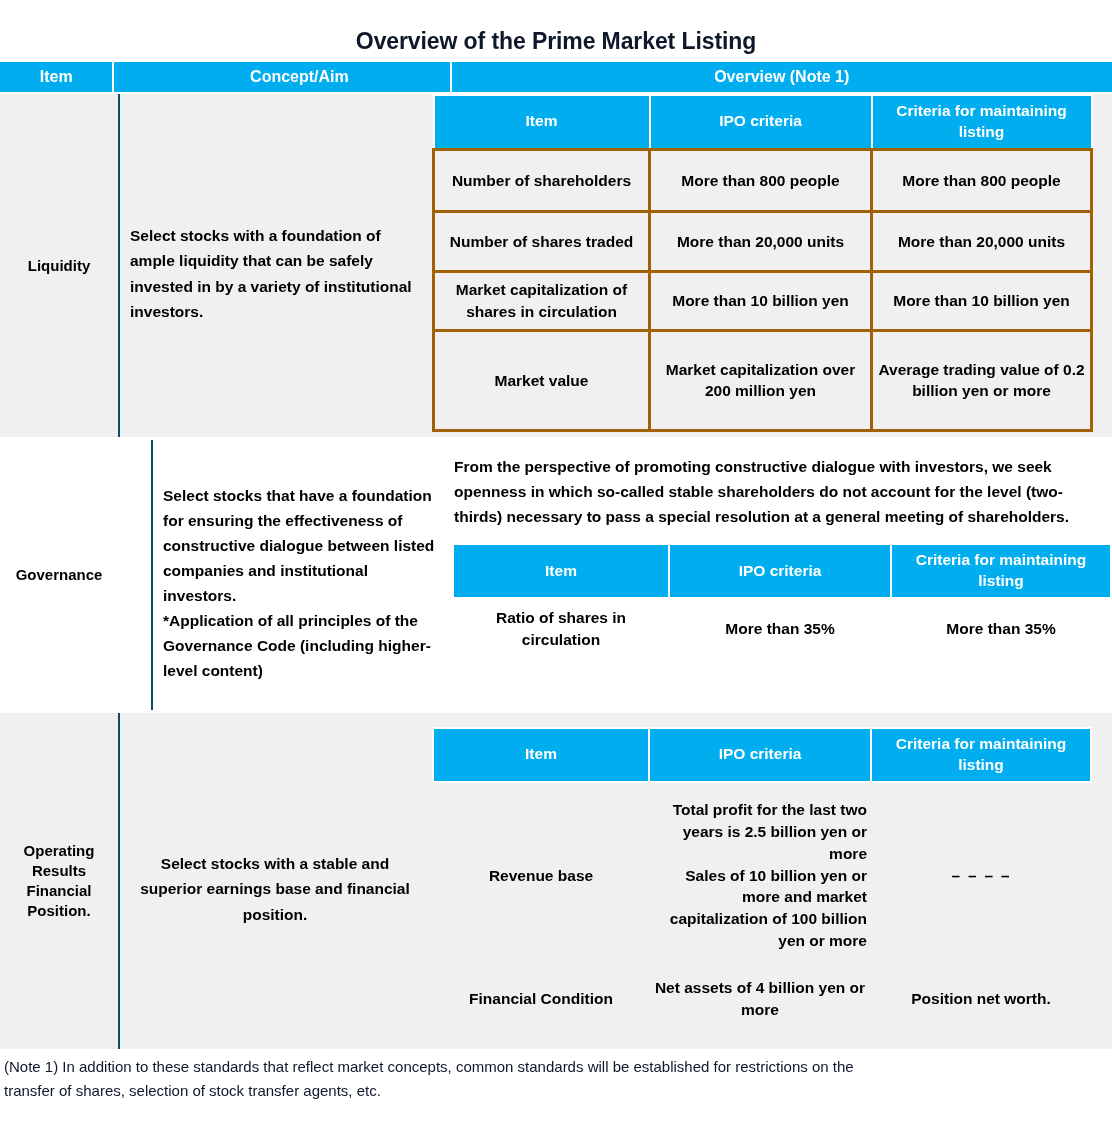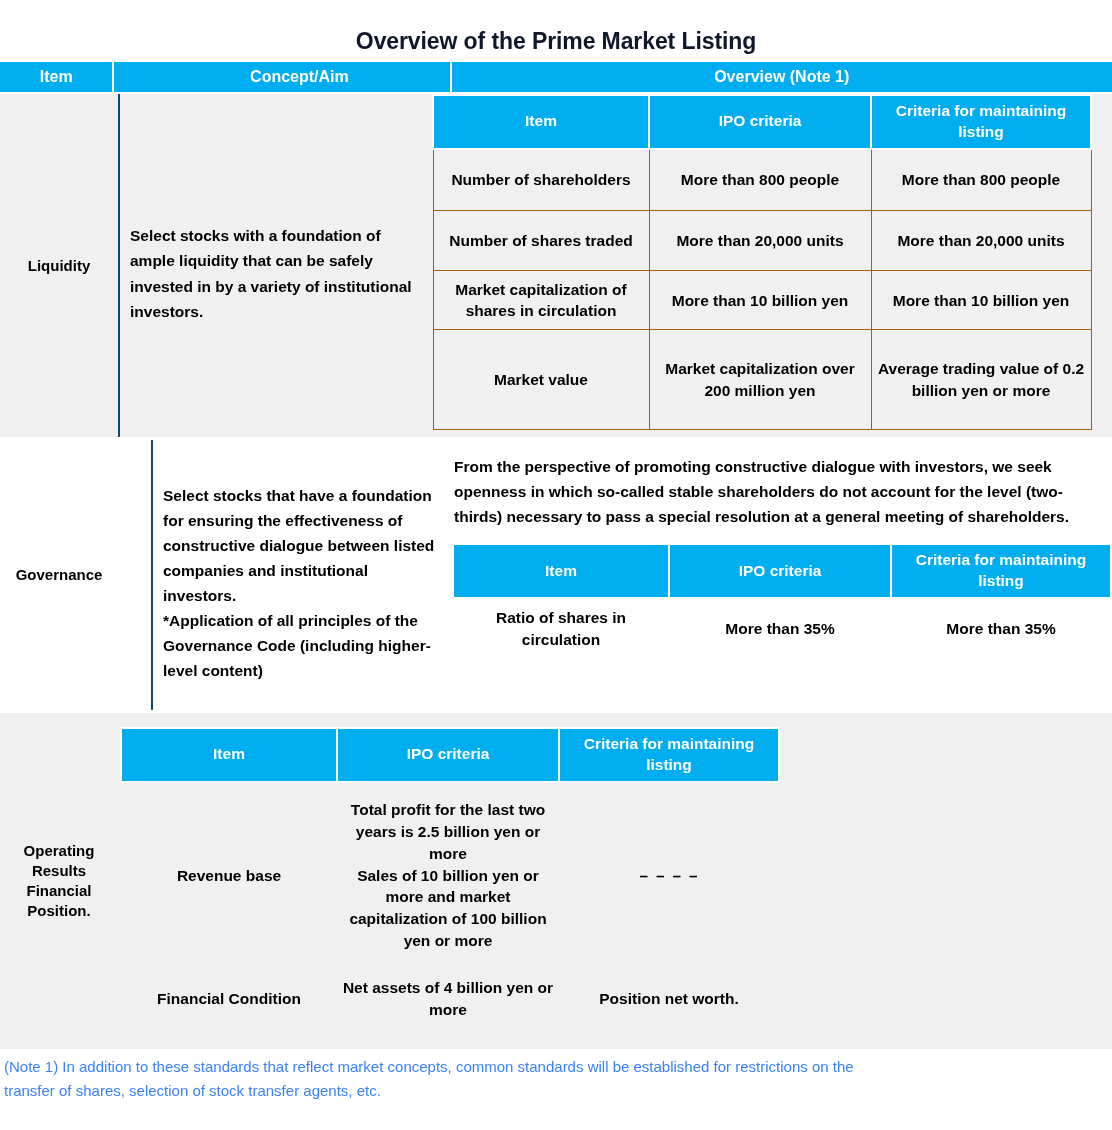--- a/index.html
+++ b/index.html
@@ -125,21 +125,21 @@
     padding: 5px 3px;
   }
   .itable td {
     font-size: 15.5px;
     font-weight: bold;
     line-height: 1.40;
     text-align: center;
     padding: 4px 4px;
     vertical-align: middle;
   }
-  .itable.bordered td { border: 1px solid #a16207; }
+  .itable.bordered td { border: 3px solid #a16207; }
   .itable.bordered th { border: 2px solid #ffffff; }
   .itable.plain td { border: none; }
 
   .cw-item { width: 216px; }
   .cw-ipo  { width: 222px; }
   .cw-crit { width: 220px; }
 
   .big-cell { font-size: 18px; line-height: 1.36; }
 
   
@@ -153,21 +153,21 @@
   .dash-cell { font-size: 20px; letter-spacing: 1px; }
 
   
   .footnote {
     position: absolute;
     left: 4px;
     top: 1055px;
     width: 1100px;
     font-size: 15px;
     line-height: 1.62;
-    color: #3b82f6;
+    color: #0f172a;
   }
   .footnote .fn-line { display: block; }
 </style>
 </head>
 <body>
 
 <div id="page">
 
   <div class="title">Overview of the Prime Market Listing</div>
 
@@ -245,38 +245,39 @@
             <td>More than 35%</td>
             <td>More than 35%</td>
           </tr>
         </tbody>
       </table>
     </div>
   </div>
 
   <div class="section sec-operating sec-gray">
     <div class="col-item">Operating Results Financial Position.</div>
+    <div class="col-concept centered">Select stocks with a stable and superior earnings base and financial position.</div>
     <div class="col-overview">
       <table class="itable plain" style="margin-top:14px">
         <colgroup>
           <col class="cw-item">
             <col class="cw-ipo">
             <col class="cw-crit">
         </colgroup>
         <thead>
           <tr>
             <th>Item</th>
             <th>IPO criteria</th>
             <th>Criteria for maintaining listing</th>
           </tr>
         </thead>
         <tbody>
           <tr style="height:186px">
             <td>Revenue base</td>
-            <td style="white-space:pre-line;">Total profit for the last two years is 2.5 billion yen or more
+            <td style="white-space:pre-line;text-align:right;">Total profit for the last two years is 2.5 billion yen or more
 Sales of 10 billion yen or more and market capitalization of 100 billion yen or more</td>
             <td class="dash-cell">－－－－</td>
           </tr>
           <tr style="height:62px">
             <td>Financial Condition</td>
             <td>Net assets of 4 billion yen or more</td>
             <td>Position net worth.</td>
           </tr>
         </tbody>
       </table>

